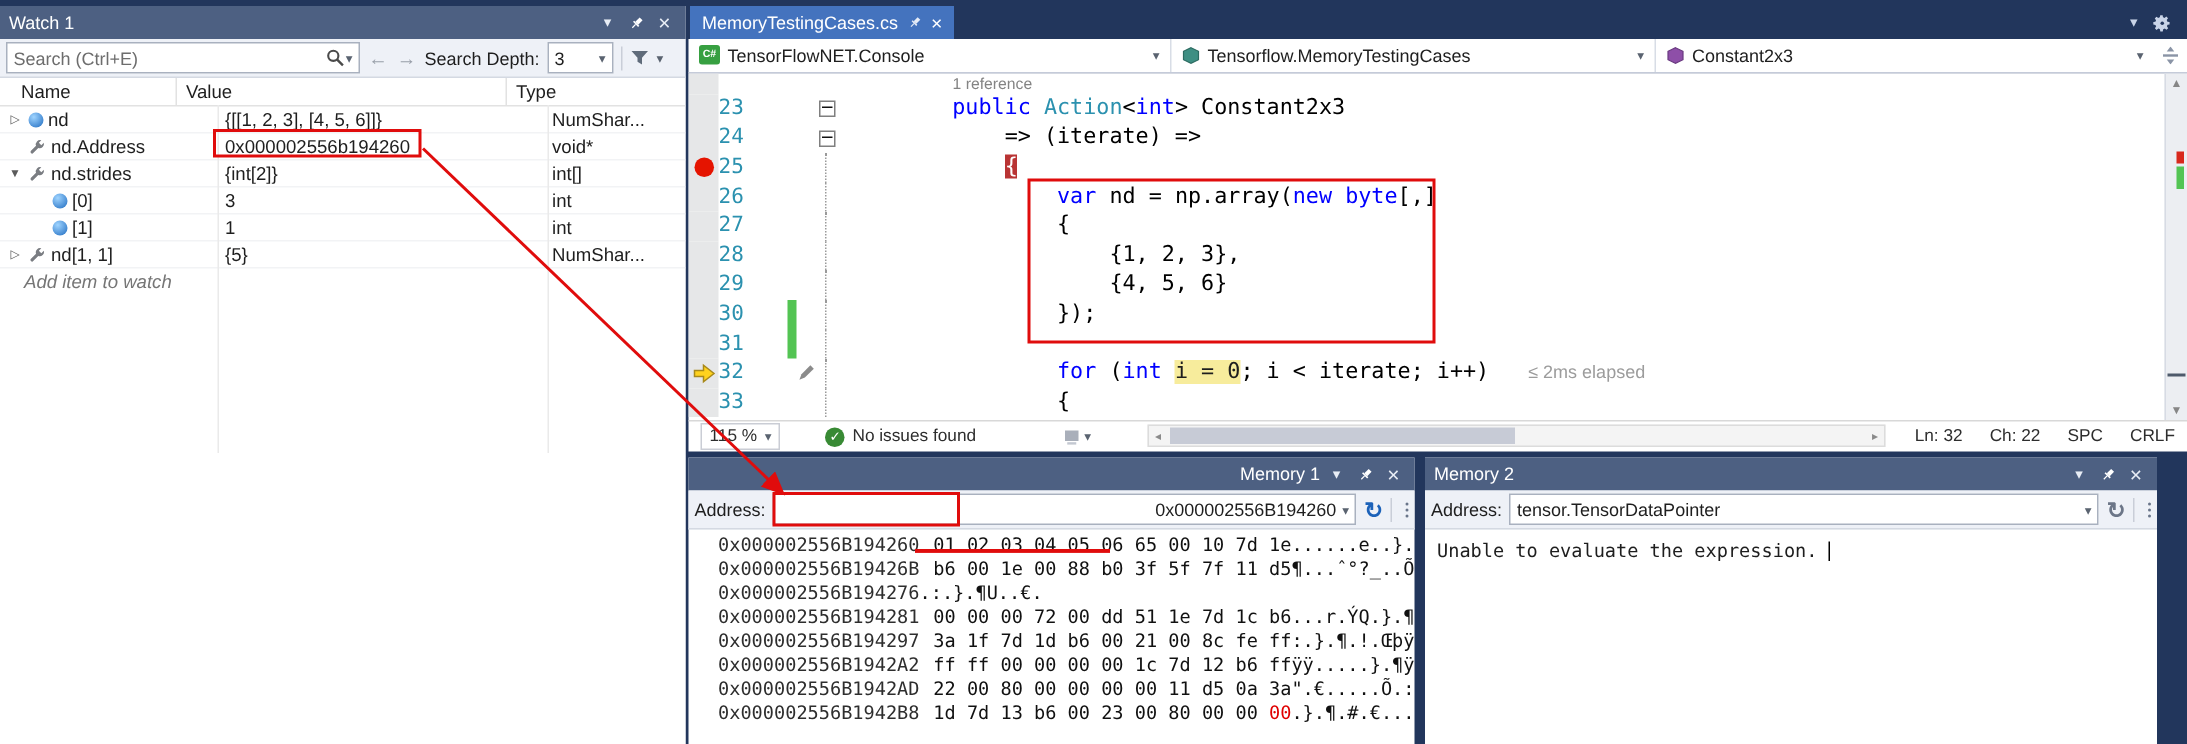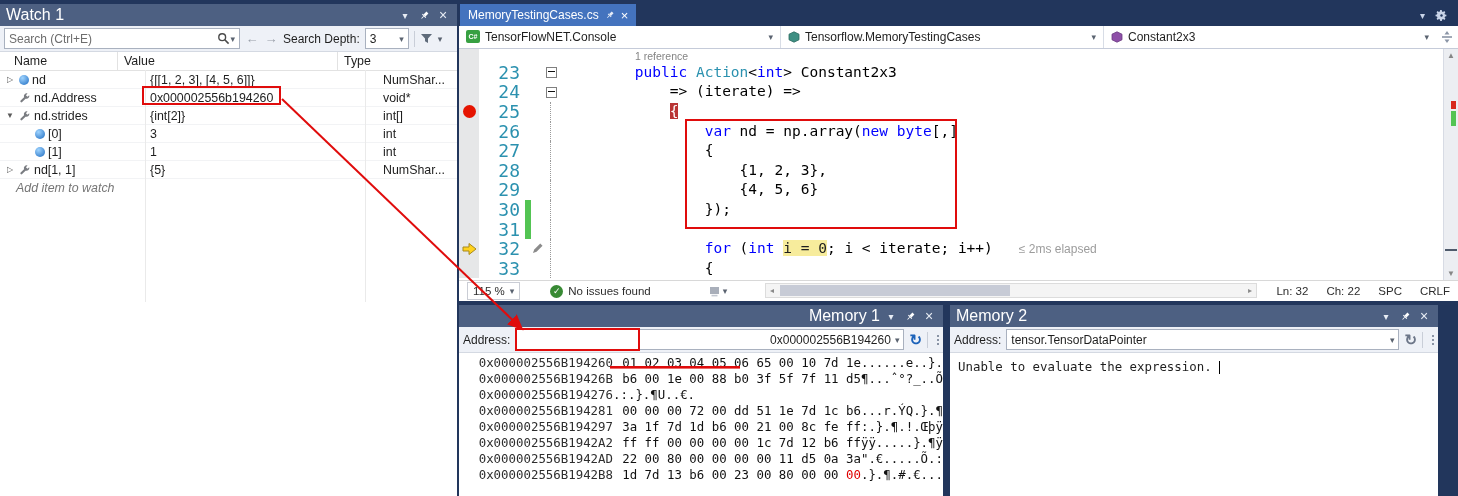--- a/index.html
+++ b/index.html
@@ -2,21 +2,21 @@
 <html><head>
 <meta charset="utf-8">
 <style>
   html,body{margin:0;padding:0;}
   #stage{position:relative;width:1458px;height:496px;background:#22365C;overflow:hidden;
          font-family:"Liberation Sans",sans-serif;font-size:12px;color:#1E1E1E;}
   .panel{position:absolute;background:#fff;display:flex;flex-direction:column;}
   
   .titlebar{height:22px;background:#4D6082;color:#fff;display:flex;align-items:center;
             padding:0 6px;flex:0 0 auto;}
-  .titlebar .ttl{flex:1;font-size:16px;}
+  .titlebar .ttl{flex:1;font-size:12px;}
   .tb-ico{width:16px;height:16px;display:flex;align-items:center;justify-content:center;
           color:#E8EDF5;margin-left:3px;font-size:10px;}
   .tb-ico.x{font-size:14px;}
   
   .toolbar{height:25px;background:#EEF1F7;border-bottom:1px solid #D4D9E2;display:flex;
            align-items:center;padding:0 4px;gap:5px;flex:0 0 auto;}
   .vsep{width:1px;height:16px;background:#C9CED8;}
   .combo{background:#fff;border:1px solid #A9B1BF;height:19px;display:flex;align-items:center;
          padding:0 4px;gap:4px;}
   .chev{color:#5A6370;font-size:9px;}
@@ -29,42 +29,42 @@
   .grid{position:relative;flex:1;background:#fff;font-size:12.4px;overflow:hidden;}
   .gridhead{display:flex;height:18px;border-bottom:1px solid #E2E2E2;align-items:center;}
   .gh{border-right:1px solid #E2E2E2;padding:0 6px;height:100%;display:flex;align-items:center;}
   .gh1{width:118px;padding-left:14px;box-sizing:border-box;}
   .gh2{width:220px;box-sizing:border-box;}
   .gh3{flex:1;border-right:none;}
   .wrow{display:flex;height:17px;align-items:center;border-bottom:1px solid #F2F3F5;}
   .wname{width:145px;box-sizing:border-box;display:flex;align-items:center;gap:3px;
          padding-left:calc(4px + var(--ind,0)*16px);overflow:hidden;}
   .wval{width:220px;box-sizing:border-box;padding-left:5px;overflow:hidden;white-space:nowrap;}
-  .wtype{flex:1;padding-left:18px;overflow:hidden;white-space:nowrap;}
+  .wtype{flex:1;padding-left:3px;overflow:hidden;white-space:nowrap;}
   .expander{width:12px;text-align:center;color:#5B5B5B;font-size:8px;flex:0 0 auto;}
   .sphere{width:10px;height:10px;border-radius:50%;flex:0 0 auto;
           background:radial-gradient(circle at 35% 30%,#9FD4FF,#1E6BC0);}
   .colline{position:absolute;top:18px;width:1px;height:232px;background:#EAEAEA;}
   .addrow{height:17px;display:flex;align-items:center;padding-left:16px;color:#767676;font-style:italic;}
   
   #editor{left:459px;top:4px;width:999px;height:297px;background:transparent;}
   .tabrow{height:22px;display:flex;align-items:flex-end;}
   .tab{height:22px;background:#4473BE;color:#fff;display:flex;align-items:center;gap:6px;
        padding:0 8px;margin-left:1px;box-sizing:border-box;}
   .tabrow-right{margin-left:auto;display:flex;align-items:center;gap:10px;padding-right:10px;height:22px;color:#C9D4E8;}
   .navbar{height:22px;background:#fff;border-bottom:1px solid #C5CBD9;display:flex;align-items:center;}
   .navcombo{display:flex;align-items:center;gap:5px;padding:0 7px;height:100%;
             border-right:1px solid #D8DDE6;box-sizing:border-box;}
   .nc1{width:322px;} .nc2{width:323px;} .nc3{flex:1;border-right:none;}
   .navcombo .chev{margin-left:auto;}
   .codearea{height:233px;background:#fff;position:relative;overflow:hidden;}
   .cline{display:flex;height:19.6px;line-height:19.6px;font-family:"DejaVu Sans Mono",monospace;font-size:14.5px;}
   .c-margin{width:20px;background:#E6E7E8;flex:0 0 auto;display:flex;align-items:center;justify-content:center;}
-  .c-num{width:46px;flex:0 0 auto;text-align:right;padding-right:5px;box-sizing:border-box;
-         color:#2B91AF;font-size:18px;}
+  .c-num{width:46px;flex:0 0 auto;padding-right:5px;box-sizing:border-box;
+         color:#2B91AF;font-size:14px;}
   .c-track{width:6px;flex:0 0 auto;}
   .c-track.changed{background:#53C453;}
   .c-sel{width:12px;flex:0 0 auto;display:flex;align-items:center;justify-content:center;}
   .c-fold{width:16px;flex:0 0 auto;position:relative;display:flex;align-items:center;justify-content:center;}
   .c-fold.vline::before{content:"";position:absolute;left:7px;top:0;bottom:0;border-left:1px dotted #9A9A9A;}
   .foldbox{width:9px;height:9px;border:1px solid #7F7F7F;background:#fff;position:relative;z-index:1;}
   .foldbox::after{content:"";position:absolute;left:1px;right:1px;top:3px;height:1px;background:#111;}
   .c-text{flex:1;white-space:pre;overflow:hidden;}
   .tok-kw{color:#0000FF;} .tok-type{color:#2B91AF;} .tok-pl{color:#000;}
   .tok-hl{background:#F7EC9C;} .tok-bp{background:#B93434;color:#fff;}

